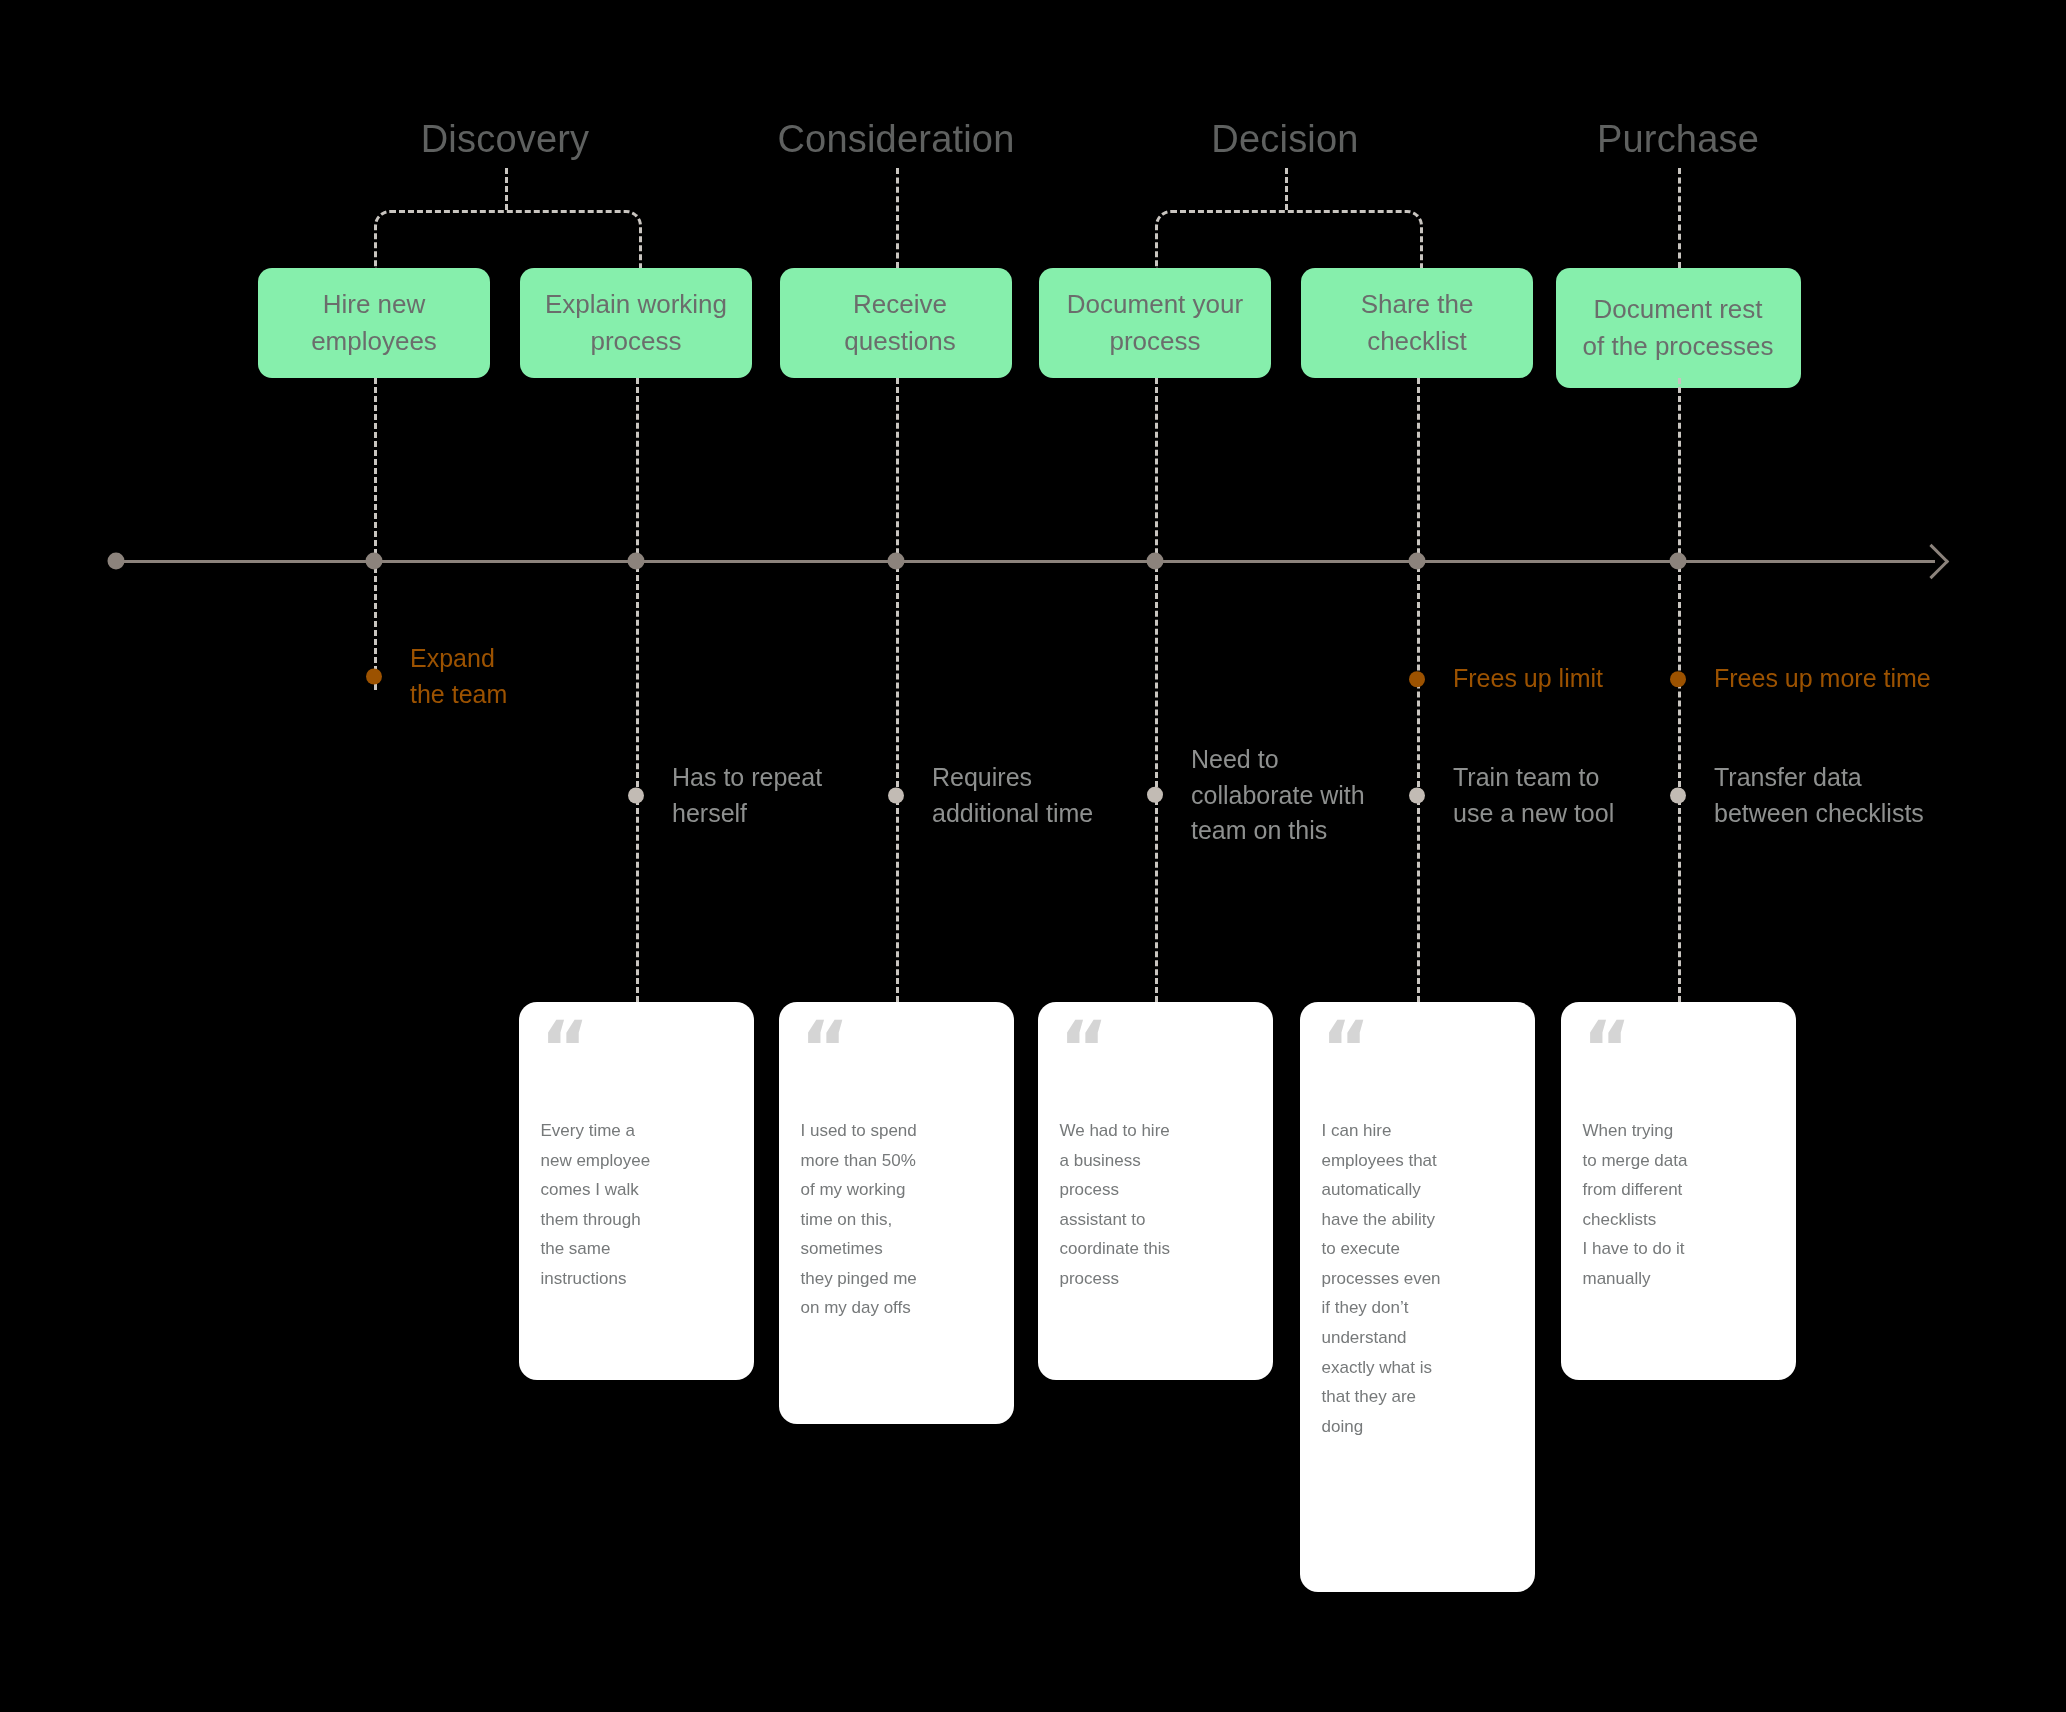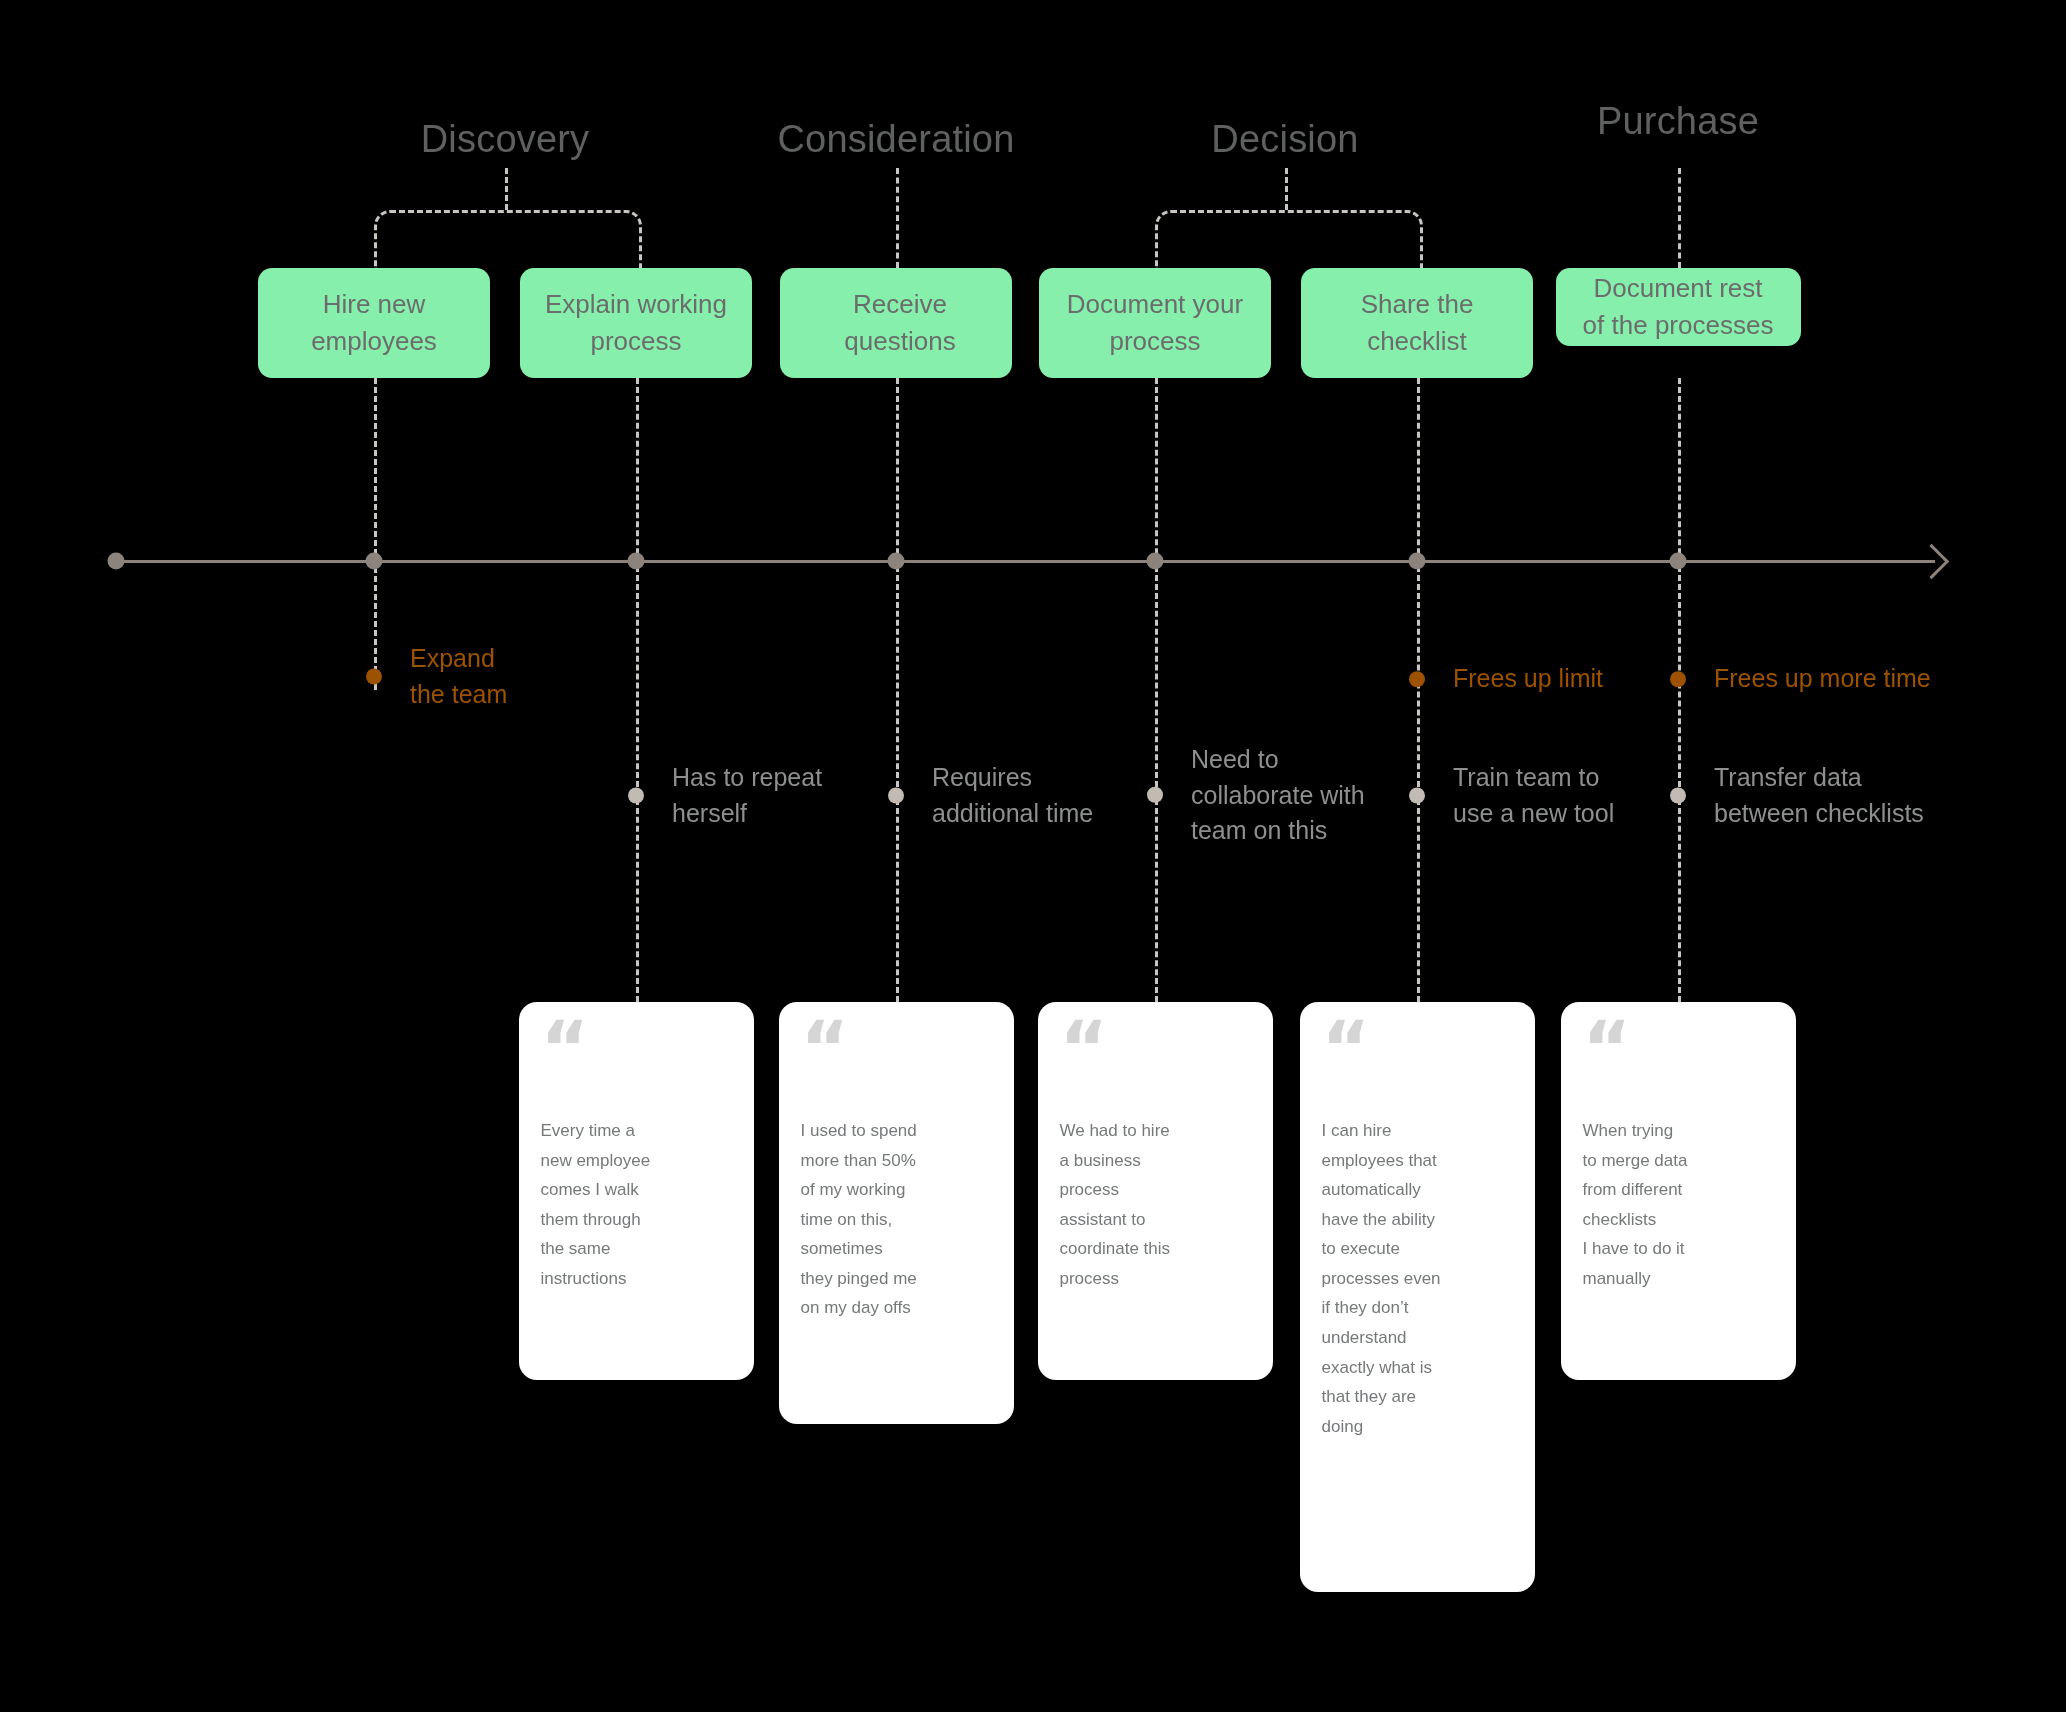--- a/index.html
+++ b/index.html
@@ -123,21 +123,21 @@
 <div class="canvas">
 
 <div class="stage-title" style="left: 505px; top: 118px;">Discovery</div>
     <div class="vline" style="left: 505px; top: 168px; height: 42px;"></div>
     <div class="bracket" style="left: 374px; top: 210px; width: 262px; height: 58px;"></div>
     <div class="stage-title" style="left: 896px; top: 118px;">Consideration</div>
     <div class="vline" style="left: 896px; top: 168px; height: 100px;"></div>
     <div class="stage-title" style="left: 1285px; top: 118px;">Decision</div>
     <div class="vline" style="left: 1285px; top: 168px; height: 42px;"></div>
     <div class="bracket" style="left: 1155px; top: 210px; width: 262px; height: 58px;"></div>
-    <div class="stage-title" style="left: 1678px; top: 100px;">Purchase</div>
+    <div class="stage-title" style="left: 1678px; top: 118px;">Purchase</div>
     <div class="vline" style="left: 1678px; top: 168px; height: 100px;"></div>
     <div class="action-box" style="left: 258px; top: 268px; width: 232px; height: 110px;">
       <span style="white-space: pre-line;">Hire new
 employees</span>
     </div>
     <div class="action-box" style="left: 520px; top: 268px; width: 232px; height: 110px;">
       <span style="white-space: pre-line;">Explain working
 process</span>
     </div>
     <div class="action-box" style="left: 780px; top: 268px; width: 232px; height: 110px;">
@@ -145,21 +145,21 @@
 questions</span>
     </div>
     <div class="action-box" style="left: 1039px; top: 268px; width: 232px; height: 110px;">
       <span style="white-space: pre-line;">Document your
 process</span>
     </div>
     <div class="action-box" style="left: 1301px; top: 268px; width: 232px; height: 110px;">
       <span style="white-space: pre-line;">Share the
 checklist</span>
     </div>
-    <div class="action-box" style="left: 1555.5px; top: 268px; width: 245px; height: 78px;">
+    <div class="action-box" style="left: 1555.5px; top: 268px; width: 245px; height: 120px;">
       <span style="white-space: pre-line;">Document rest
 of the processes</span>
     </div>
     <div class="vline" style="left: 374px; top: 378px; height: 312px;"></div>
     <div class="vline" style="left: 636px; top: 378px; height: 624px;"></div>
     <div class="vline" style="left: 896px; top: 378px; height: 624px;"></div>
     <div class="vline" style="left: 1155px; top: 378px; height: 624px;"></div>
     <div class="vline" style="left: 1417px; top: 378px; height: 624px;"></div>
     <div class="vline" style="left: 1678px; top: 378px; height: 624px;"></div>
     <div class="axis-line" style="left: 110px; top: 560px; width: 1825px;"></div>

